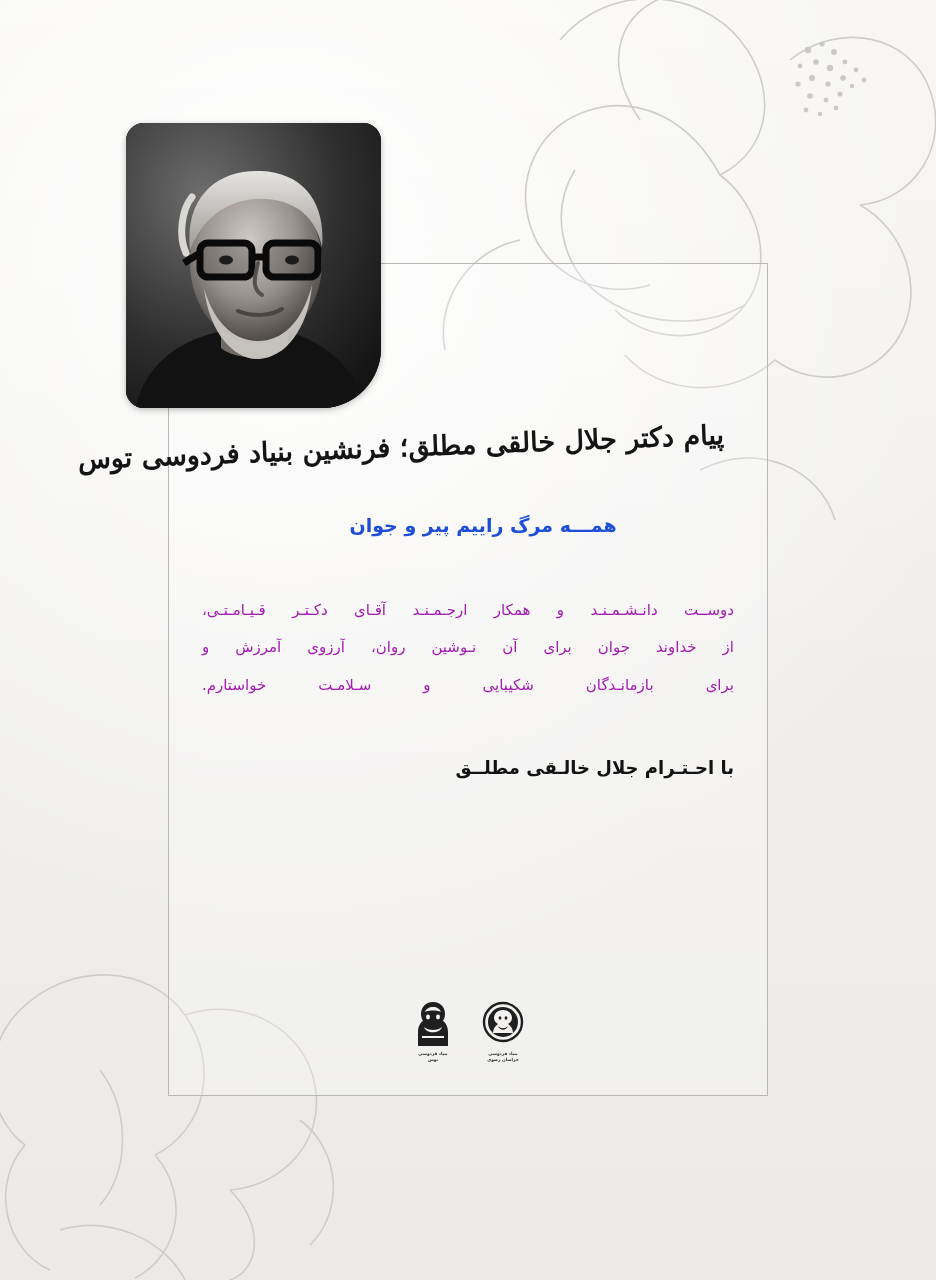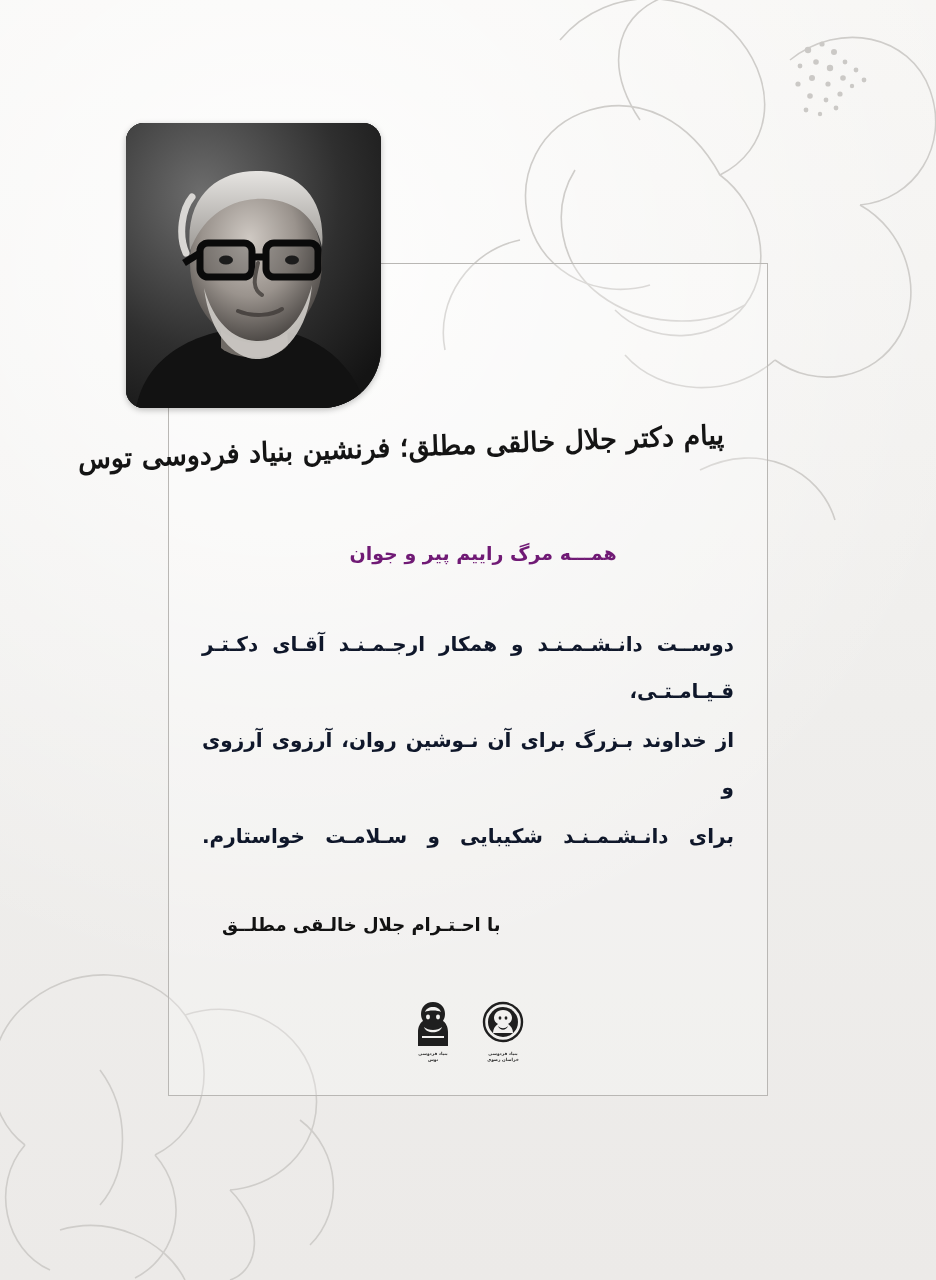--- a/index.html
+++ b/index.html
@@ -88,47 +88,47 @@
     line-height: 1.6;
     color: #141414;
     transform: rotate(-2.2deg);
     transform-origin: right center;
     margin-right: 10px;
     white-space: nowrap;
     letter-spacing: -0.2px;
   }
 
   .poem {
-    margin-top: 78px;
+    margin-top: 50px;
     text-align: center;
     font-size: 19px;
     font-weight: 700;
     line-height: 2.05;
-    color: #701a75;
+    color: #1d4ed8;
     padding-left: 30px;
   }
   .poem div { white-space: nowrap; }
 
   .body-text {
     margin-top: 48px;
-    font-size: 20px;
-    font-weight: 700;
+    font-size: 15px;
+    font-weight: 400;
     line-height: 2.35;
-    color: #0f172a;
+    color: #a21caf;
     text-align: justify;
     text-align-last: justify;
   }
   .body-text p { margin-bottom: 2px; }
 
   .signature {
     margin-top: 54px;
     font-size: 18px;
     font-weight: 700;
     color: #121212;
-    text-align: left;
+    text-align: right;
     padding-left: 20px;
     letter-spacing: 0.5px;
   }
 
   
   .logos {
     position: absolute;
     left: 0;
     right: 0;
     bottom: 36px;
@@ -260,22 +260,22 @@
 
 <div class="content">
   <div class="headline">پیام دکتر جلال خالقی مطلق؛ فرنشین بنیاد فردوسی توس</div>
 
   <div class="poem">
     <div>همـــه مرگ راییم پیر و جوان</div>
   </div>
 
   <div class="body-text">
     <p>دوســت دانـشـمـنـد و همکار ارجـمـنـد آقـای دکـتـر قـیـامـتـی،</p>
-    <p>از خداوند بـزرگ برای آن نـوشین روان، آرزوی  آرزوی و</p>
-    <p>برای دانـشـمـنـد شکیبایی و سـلامـت خواستارم.</p>
+    <p>از خداوند جوان برای آن نـوشین روان، آرزوی  آمرزش و</p>
+    <p>برای بازمانـدگان شکیبایی و سـلامـت خواستارم.</p>
   </div>
 
   <div class="signature">با احـتـرام  جلال خالـقی مطلــق</div>
 
   <div class="logos">
     <div class="logo">
       <svg viewBox="0 0 46 62" xmlns="http://www.w3.org/2000/svg">
         <g fill="#1f1f1f">
           <path d="M23 4 C15 4 11 10 11 16 C11 19 12 21 13 23 C10 25 8 29 8 34 L8 48 L38 48 L38 34 C38 29 36 25 33 23 C34 21 35 19 35 16 C35 10 31 4 23 4 Z"></path>
         </g>

